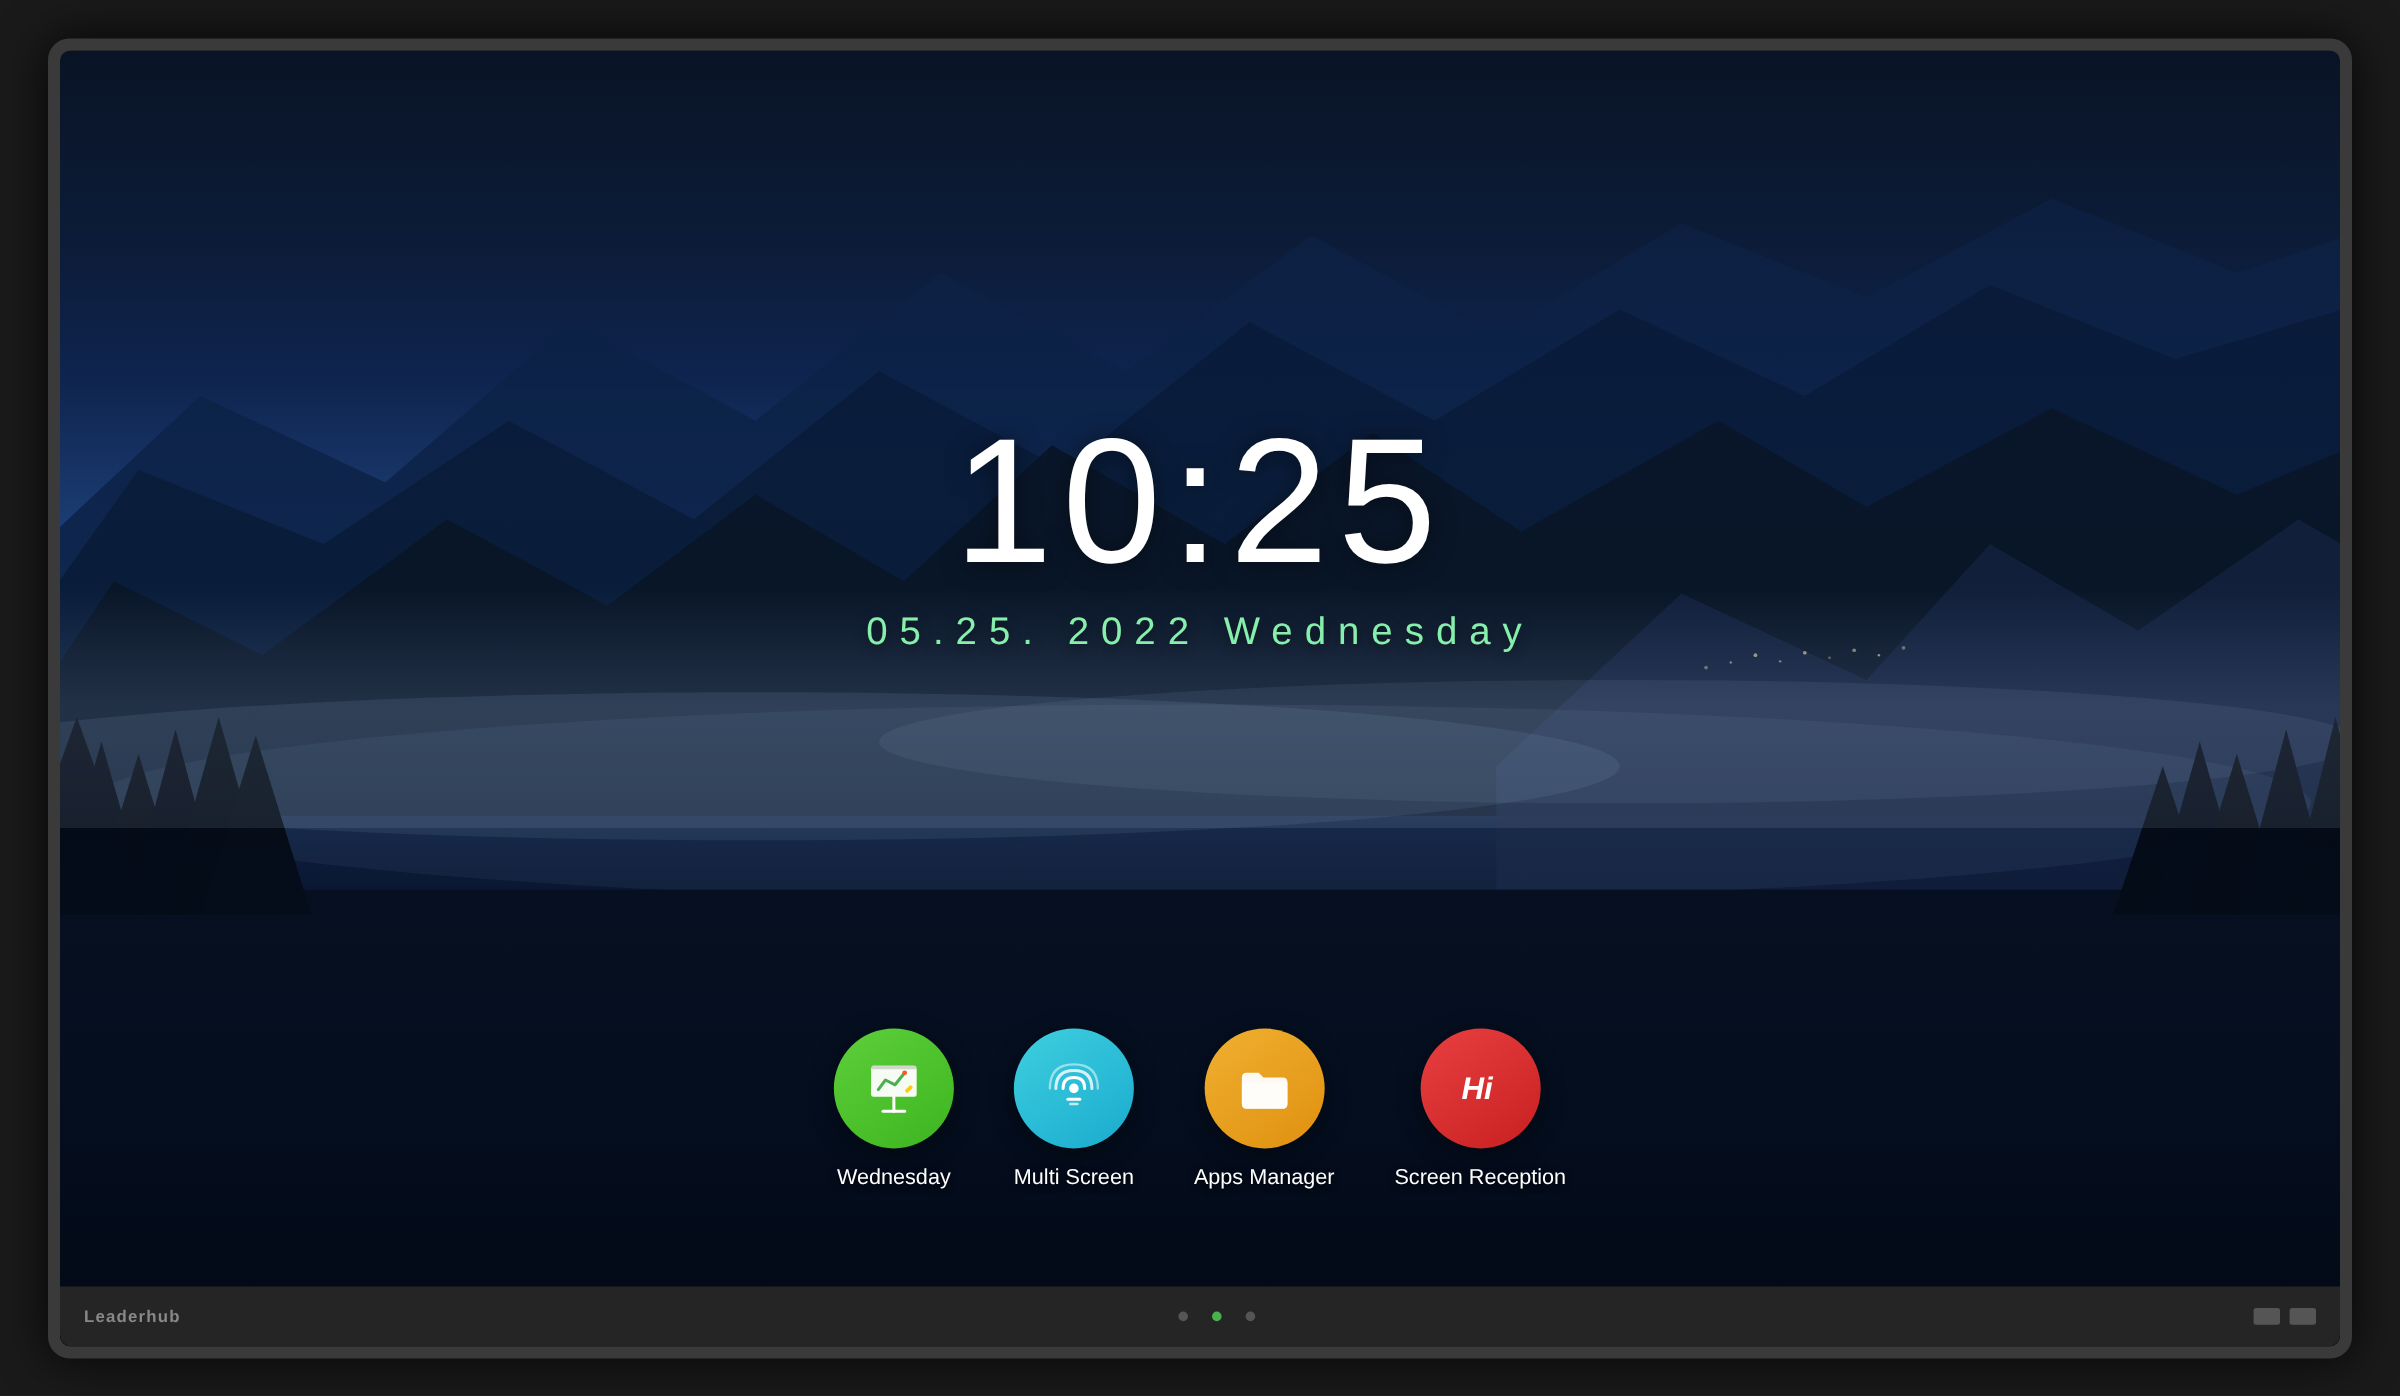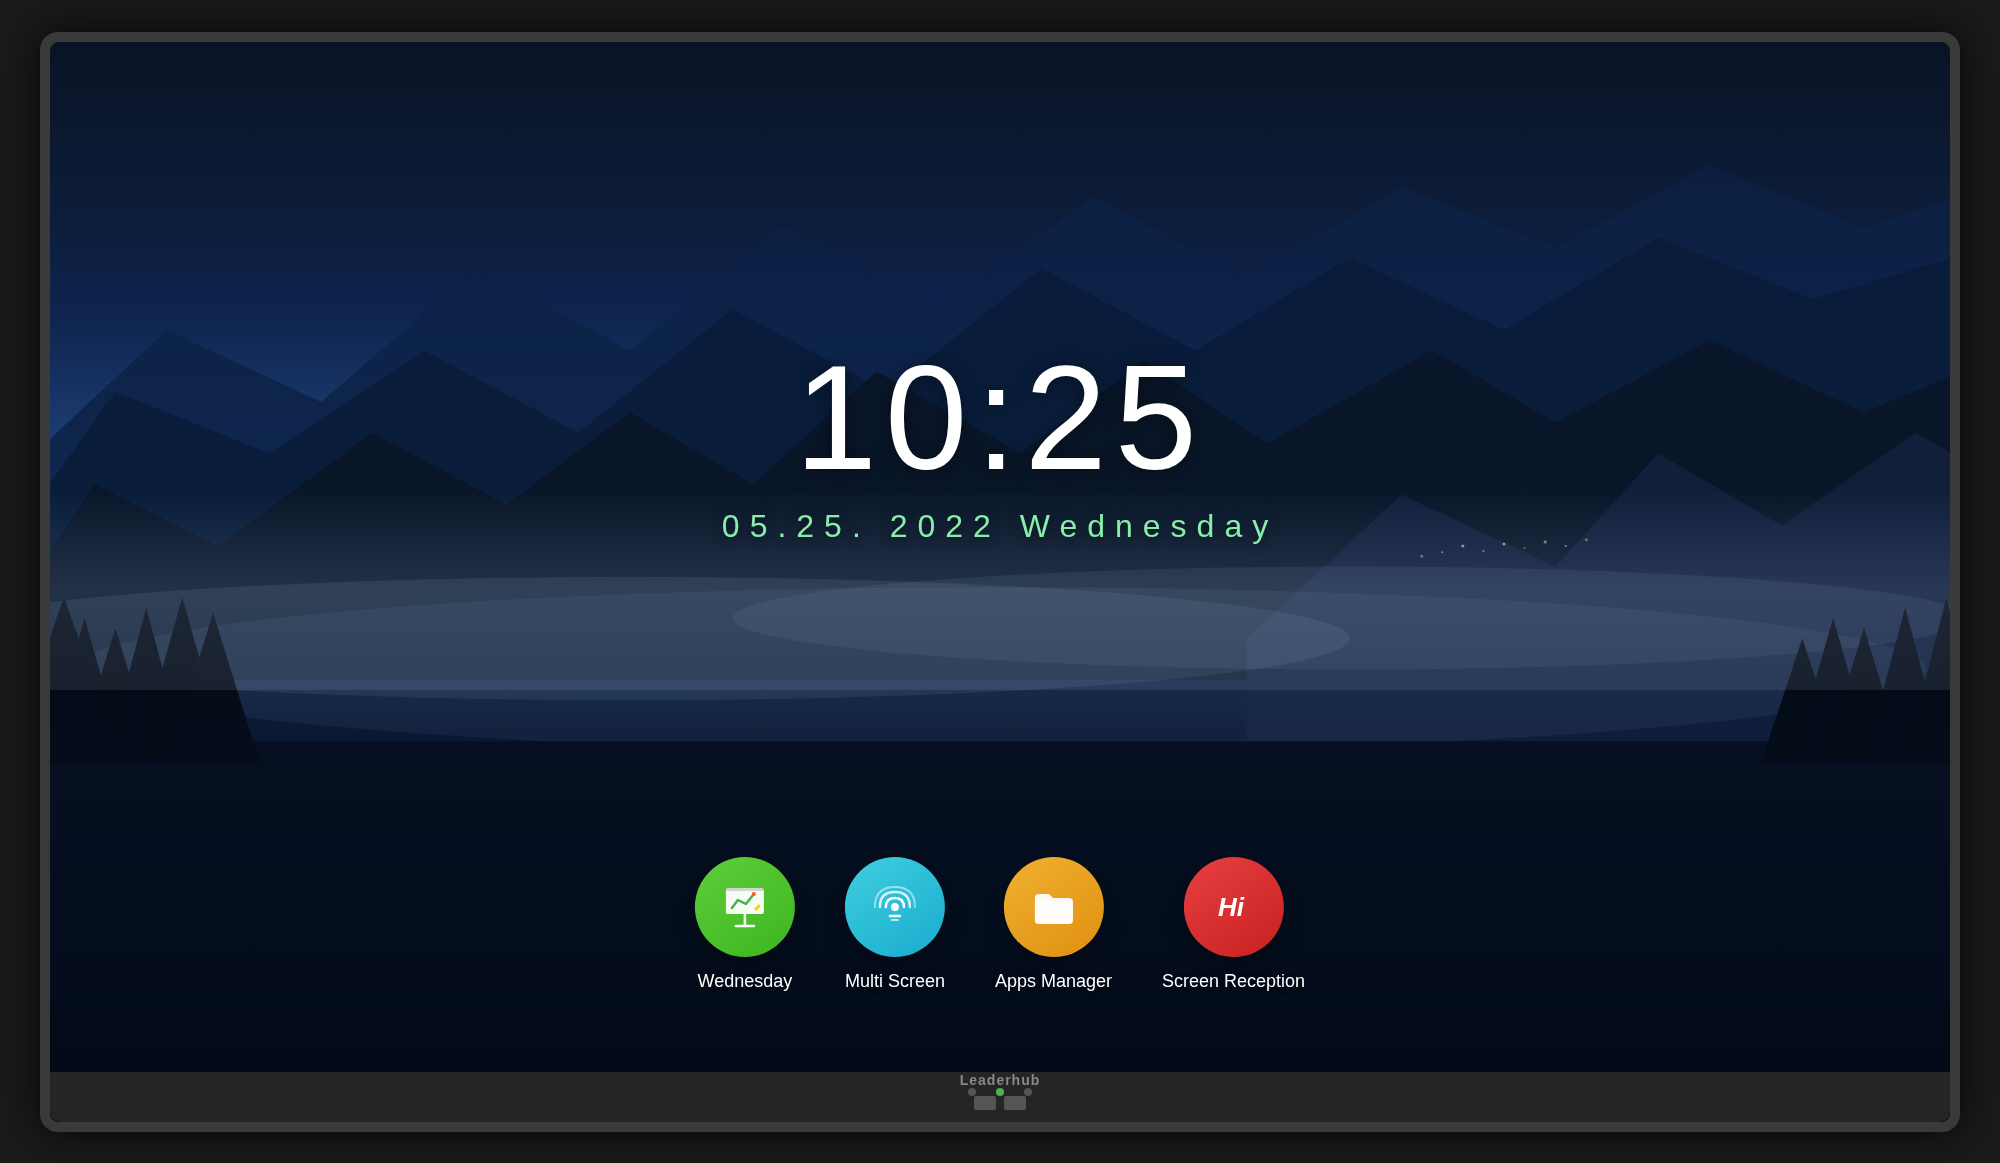--- a/index.html
+++ b/index.html
@@ -89,23 +89,23 @@
     #bottom-bar {
       position: absolute;
       bottom: 0;
       left: 0;
       right: 0;
       height: 50px;
       background: #252525;
       border-radius: 0 0 10px 10px;
       display: flex;
       align-items: center;
+      justify-content: space-between;
       padding: 0 20px;
       z-index: 20;
-      flex-direction: column;
     }
 
     #brand-logo {
       color: #888;
       font-size: 14px;
       font-weight: bold;
       letter-spacing: 1px;
     }
 
     #bottom-center-icons {

